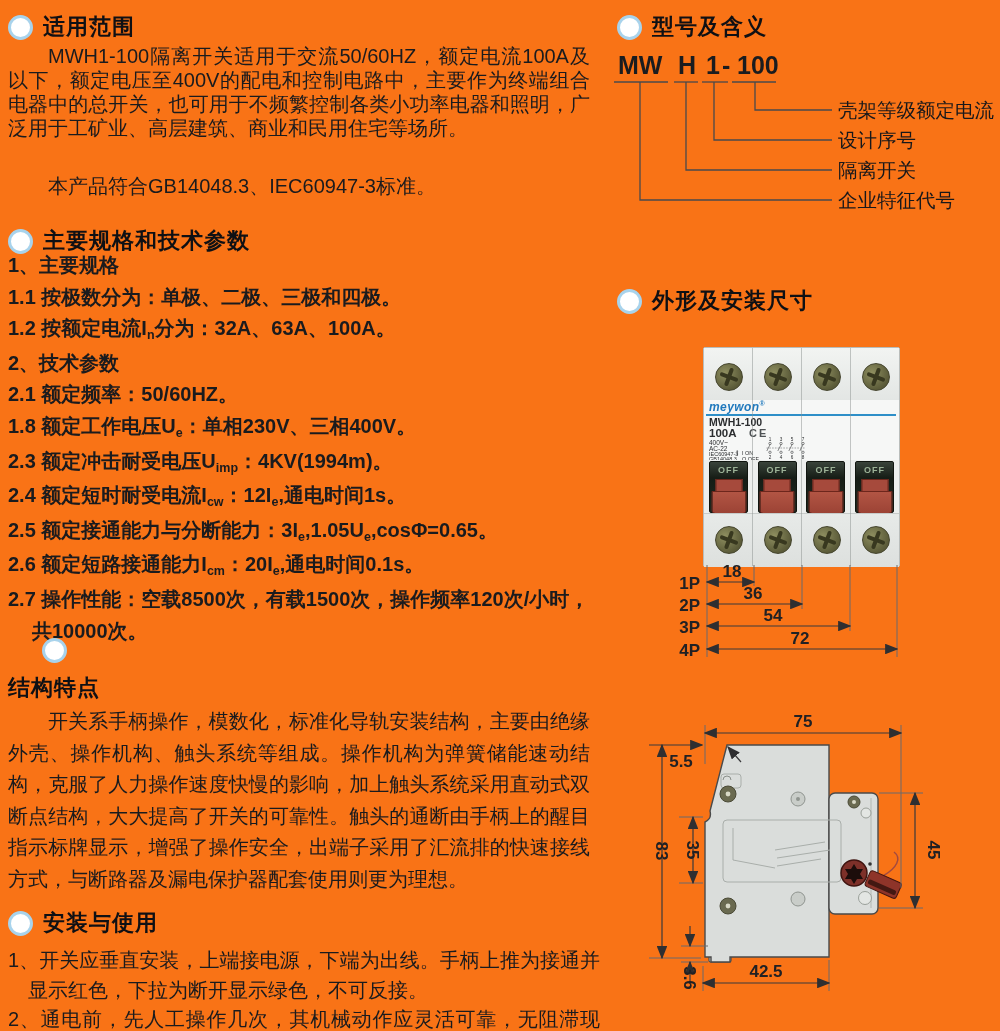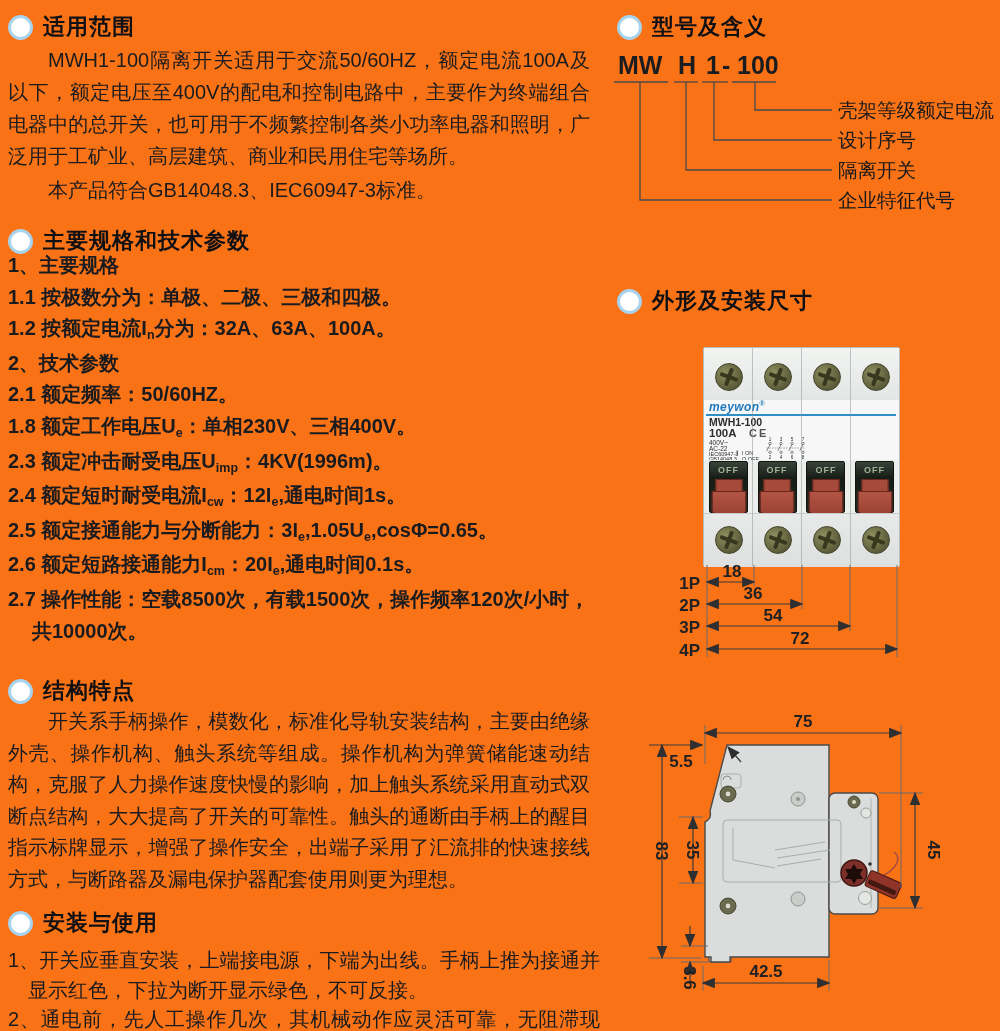--- a/index.html
+++ b/index.html
@@ -4,21 +4,21 @@
 <style>
   html,body{margin:0;padding:0;background:#ffffff;}
   .page{position:relative;width:1000px;height:1031px;background:#f97316;overflow:hidden;
         font-family:"Liberation Sans",sans-serif;color:#1a1b1e;}
   .abs{position:absolute;}
   
   .sec-head{position:absolute;display:flex;align-items:center;gap:10px;}
   .bullet{width:19px;height:19px;border:3px solid #a8d3ec;border-radius:50%;background:#fff;flex:0 0 auto;}
   .sec-head h2{margin:0;font-size:22px;font-weight:700;color:#0f1014;letter-spacing:1px;}
   
-  .para{position:absolute;font-size:20px;line-height:32px;font-weight:500;margin:0;width:582px;
+  .para{position:absolute;font-size:20px;line-height:24px;font-weight:500;margin:0;width:582px;
         text-align:justify;color:#1a1b1e;}
   .para.ind{text-indent:2em;}
   .para.lh6{line-height:31.6px;}
   #spec-list{position:absolute;left:8px;top:250px;width:600px;}
   .spec-line{font-size:20px;line-height:31.6px;font-weight:700;white-space:nowrap;}
   .spec-line .sub{font-size:12.5px;position:relative;top:4px;}
   .spec-indent{padding-left:24px;}
   #install-list{position:absolute;left:8px;top:946px;width:592px;}
   .install-item{font-size:20px;line-height:29.5px;font-weight:500;padding-left:20px;text-indent:-20px;
                 text-align:justify;}
@@ -76,29 +76,29 @@
     <span class="bullet"></span>
     <h2>主要规格和技术参数</h2>
   </div>
   <div id="spec-list">
       <div class="spec-line"><span>1、主要规格</span></div>
       <div class="spec-line"><span>1.1 按极数分为：单极、二极、三极和四极。</span></div>
       <div class="spec-line"><span>1.2 按额定电流I</span><span class="sub">n</span><span>分为：32A、63A、100A。</span></div>
       <div class="spec-line"><span>2、技术参数</span></div>
       <div class="spec-line"><span>2.1 额定频率：50/60HZ。</span></div>
       <div class="spec-line"><span>1.8 额定工作电压U</span><span class="sub">e</span><span>：单相230V、三相400V。</span></div>
-      <div class="spec-line"><span>2.3 额定冲击耐受电压U</span><span class="sub">imp</span><span>：4KV(1996m)。</span></div>
+      <div class="spec-line"><span>2.3 额定冲击耐受电压U</span><span class="sub">imp</span><span>：4KV(1994m)。</span></div>
       <div class="spec-line"><span>2.4 额定短时耐受电流I</span><span class="sub">cw</span><span>：12I</span><span class="sub">e</span><span>,通电时间1s。</span></div>
       <div class="spec-line"><span>2.5 额定接通能力与分断能力：3I</span><span class="sub">e</span><span>,1.05U</span><span class="sub">e</span><span>,cosΦ=0.65。</span></div>
       <div class="spec-line"><span>2.6 额定短路接通能力I</span><span class="sub">cm</span><span>：20I</span><span class="sub">e</span><span>,通电时间0.1s。</span></div>
       <div class="spec-line"><span>2.7 操作性能：空载8500次，有载1500次，操作频率120次/小时，</span></div>
       <div class="spec-line spec-indent"><span>共10000次。</span></div>
     </div>
 
-  <div class="sec-head" style="left:8px;top:676px;">
+  <div class="sec-head" style="left:8px;top:638px;flex-direction:column;">
     <span class="bullet"></span>
     <h2>结构特点</h2>
   </div>
   <p class="para ind lh6" style="left:8px;top:706px;">开关系手柄操作，模数化，标准化导轨安装结构，主要由绝缘外壳、操作机构、触头系统等组成。操作机构为弹簧储能速动结构，克服了人力操作速度快慢的影响，加上触头系统采用直动式双断点结构，大大提高了开关的可靠性。触头的通断由手柄上的醒目指示标牌显示，增强了操作安全，出端子采用了汇流排的快速接线方式，与断路器及漏电保护器配套使用则更为理想。</p>
 
   <div class="sec-head" style="left:8px;top:908px;">
     <span class="bullet"></span>
     <h2>安装与使用</h2>
   </div>
   <div id="install-list">

